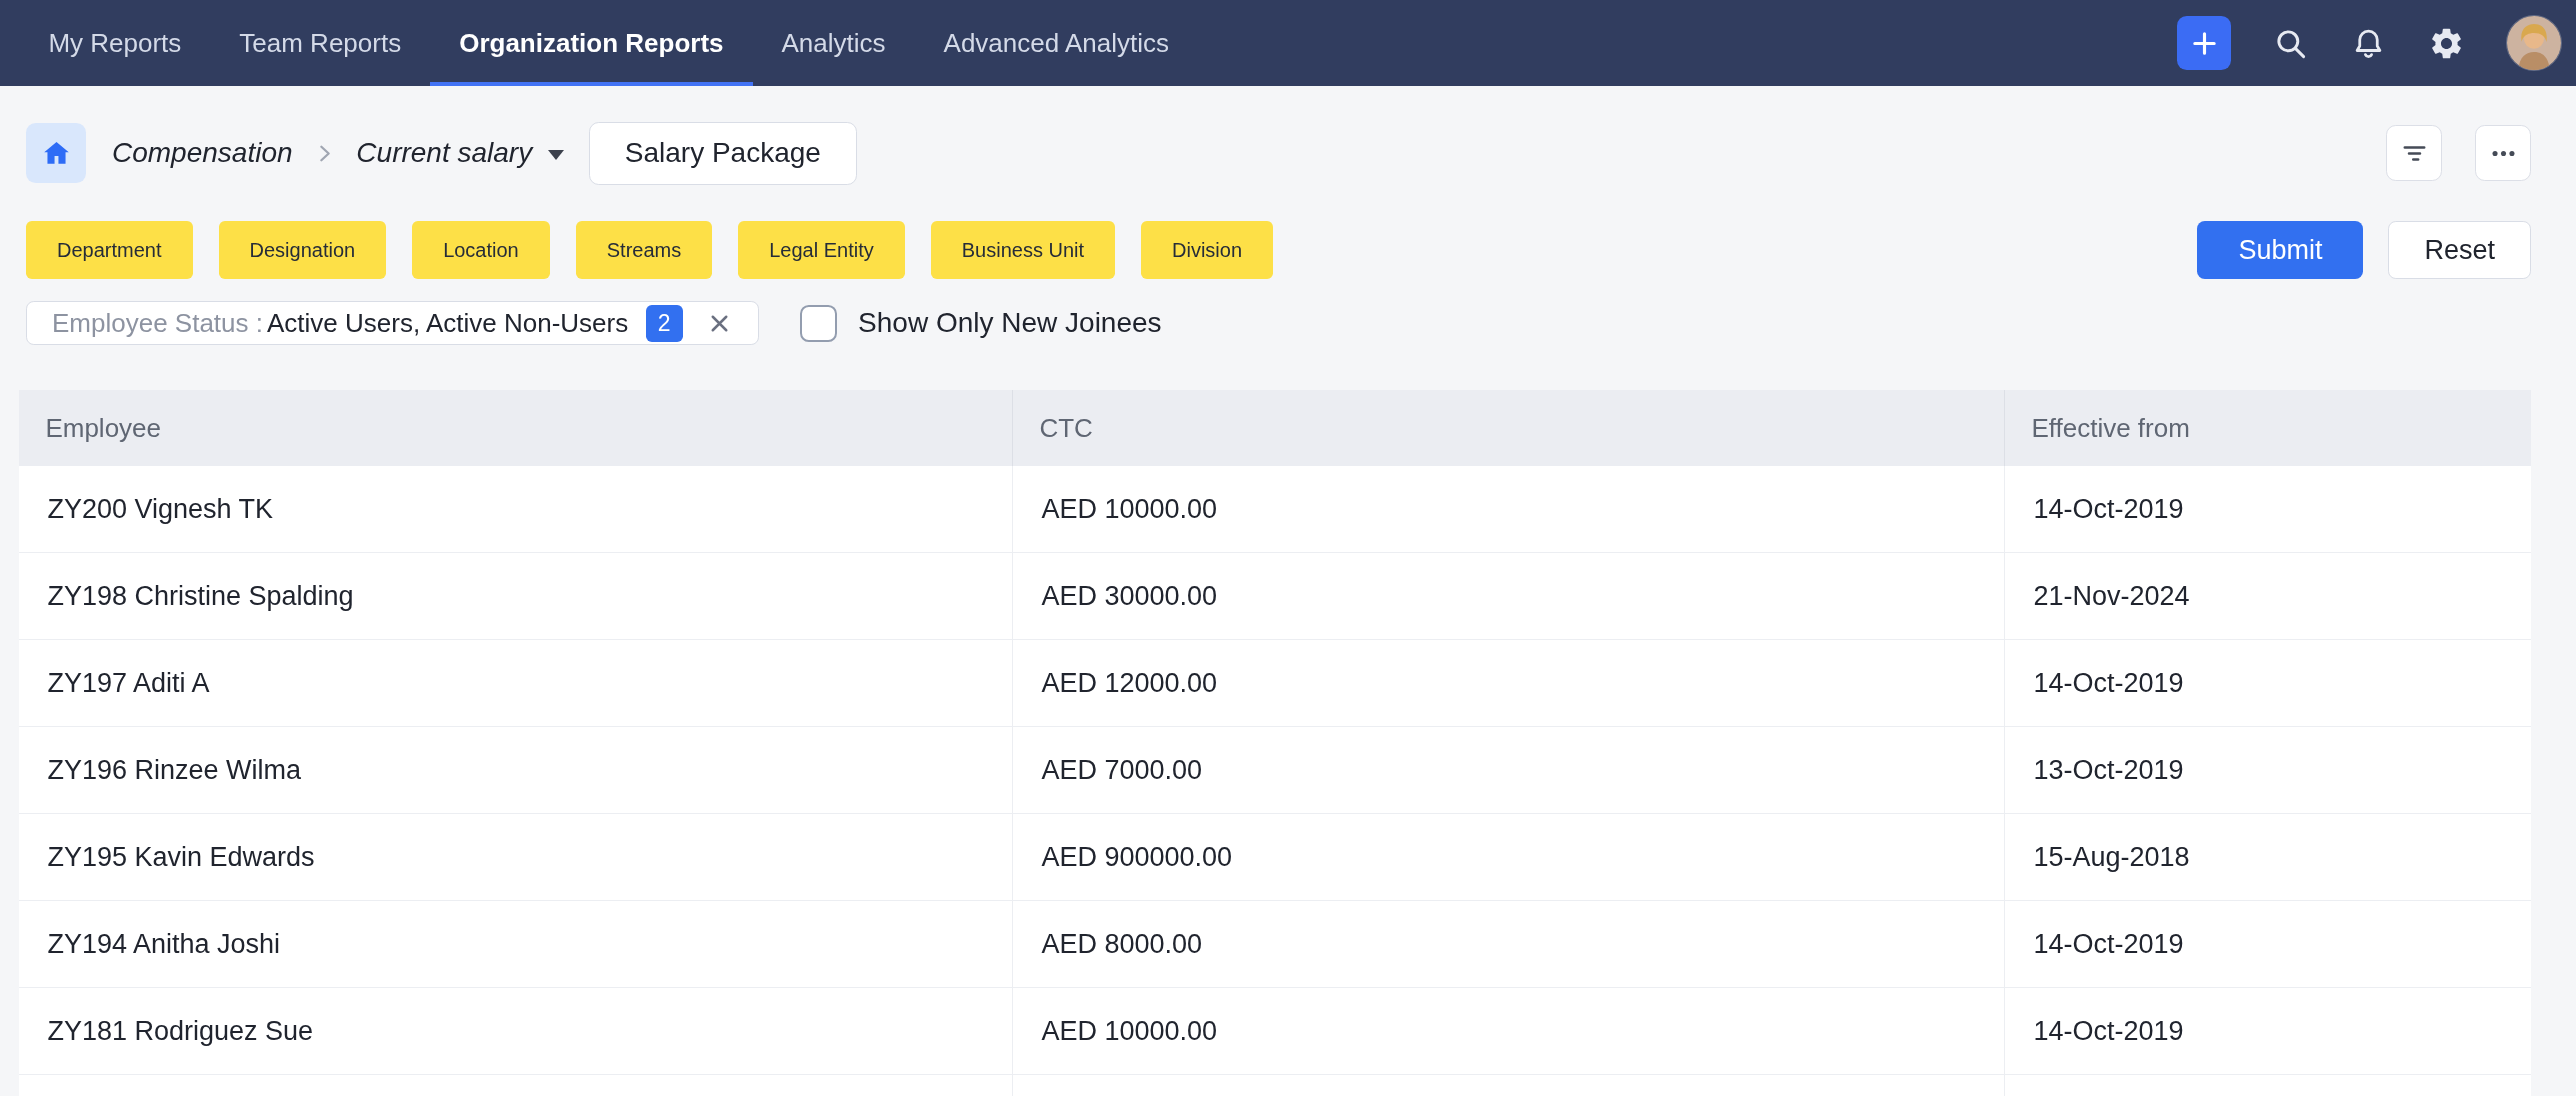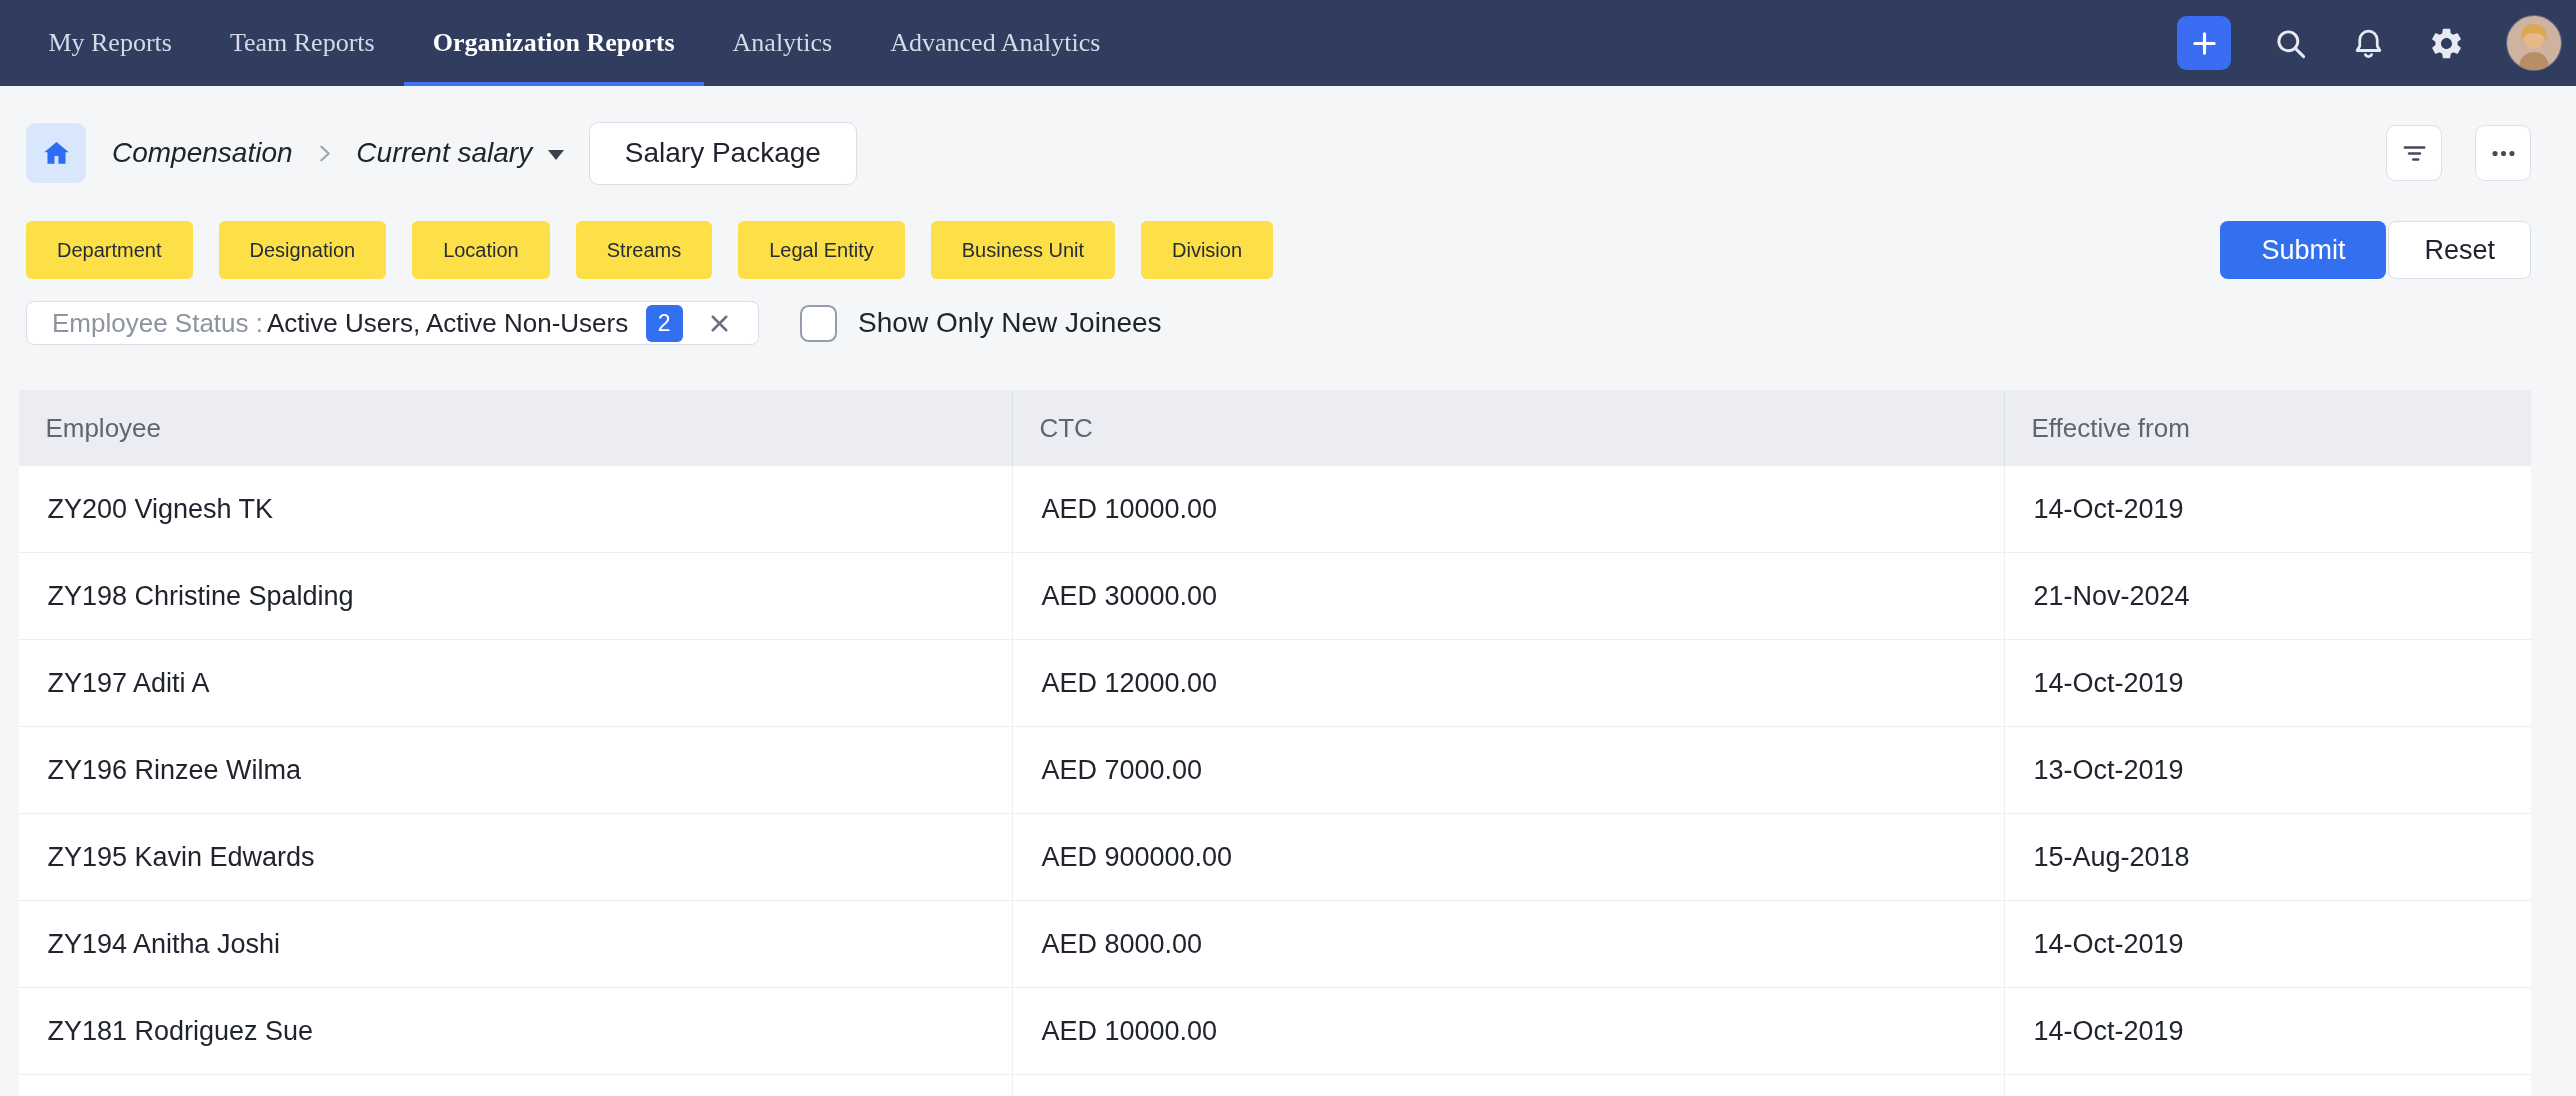--- a/index.html
+++ b/index.html
@@ -1,21 +1,21 @@
 <!DOCTYPE html>
 <html><head>
 <meta charset="utf-8">
 <style>
   * { margin:0; padding:0; box-sizing:border-box; }
   html,body { width:2576px; height:1097px; overflow:hidden; }
   body { font-family:"Liberation Sans", sans-serif; background:#f5f6f8; }
 
   
   .topnav { height:86px; background:#313d5f; display:flex; align-items:stretch; padding-left:19.4px; }
-  .nav-items { display:flex; align-items:stretch;font-family:Liberation Serif, serif; }
+  .nav-items { display:flex; align-items:stretch; }
   .nav-item { display:flex; align-items:center; padding:0 29px; font-size:26px; color:#d4dae8;
               cursor:pointer; border-top:4.9px solid transparent; border-bottom:4.9px solid transparent; }
   .nav-item.active { color:#ffffff; font-weight:700; border-bottom-color:#4273f5; }
   .nav-right { margin-left:auto; display:flex; align-items:center; gap:41px; padding-right:13.6px; }
   .add-btn { width:54px; height:54px; background:#3b6cf4; border-radius:9.7px; display:flex;
              align-items:center; justify-content:center; cursor:pointer; }
   .nav-icon { width:37px; height:37px; display:flex; align-items:center; justify-content:center; cursor:pointer; }
   .avatar { width:56px; height:56px; border-radius:50%; overflow:hidden; cursor:pointer; border:1.9px solid rgba(255,255,255,.25); }
 
   
@@ -30,21 +30,21 @@
   .pkg-btn { height:63px; padding:12px 35px; background:#fff; border:1.9px solid #d9dde6; border-radius:9.7px;
              font-size:28px; color:#20242e; margin-left:25px; display:flex; align-items:center; cursor:pointer; }
   .crumb-actions { margin-left:auto; display:flex; gap:33px; }
   .icon-btn { width:56px; height:56px; background:#fff; border:1.9px solid #dcdfe7; border-radius:9.7px;
               display:flex; align-items:center; justify-content:center; cursor:pointer; }
 
   
   .chips-row { display:flex; align-items:center; margin:37px 45px 0 26px; }
   .chip { height:58px; padding:0 31px; background:#fde047; border-radius:5.8px; font-size:20px; color:#262c38;
           display:flex; align-items:center; margin-right:26px; cursor:pointer; }
-  .chips-actions { margin-left:auto; display:flex; gap:2px; }
+  .chips-actions { margin-left:auto; display:flex; gap:25px; }
   .btn-submit { height:58px; padding:0 41px; background:#3270f0; color:#fff; border-radius:7.8px;
                 font-size:27px; display:flex; align-items:center; cursor:pointer; }
   .btn-reset { height:58px; padding:0 35px; background:#fff; border:1.9px solid #d9dde6; border-radius:7.8px;
                font-size:27px; color:#20242e; display:flex; align-items:center; cursor:pointer; }
 
   
   .status-row { display:flex; align-items:center; margin:22.4px 45px 0 26px; }
   .status-box { height:44px; background:#fff; border:1.9px solid #d9dde6; border-radius:7.8px;
                 display:flex; align-items:center; padding:0 25px; }
   .status-label { font-size:26px; color:#8d93a1; }

